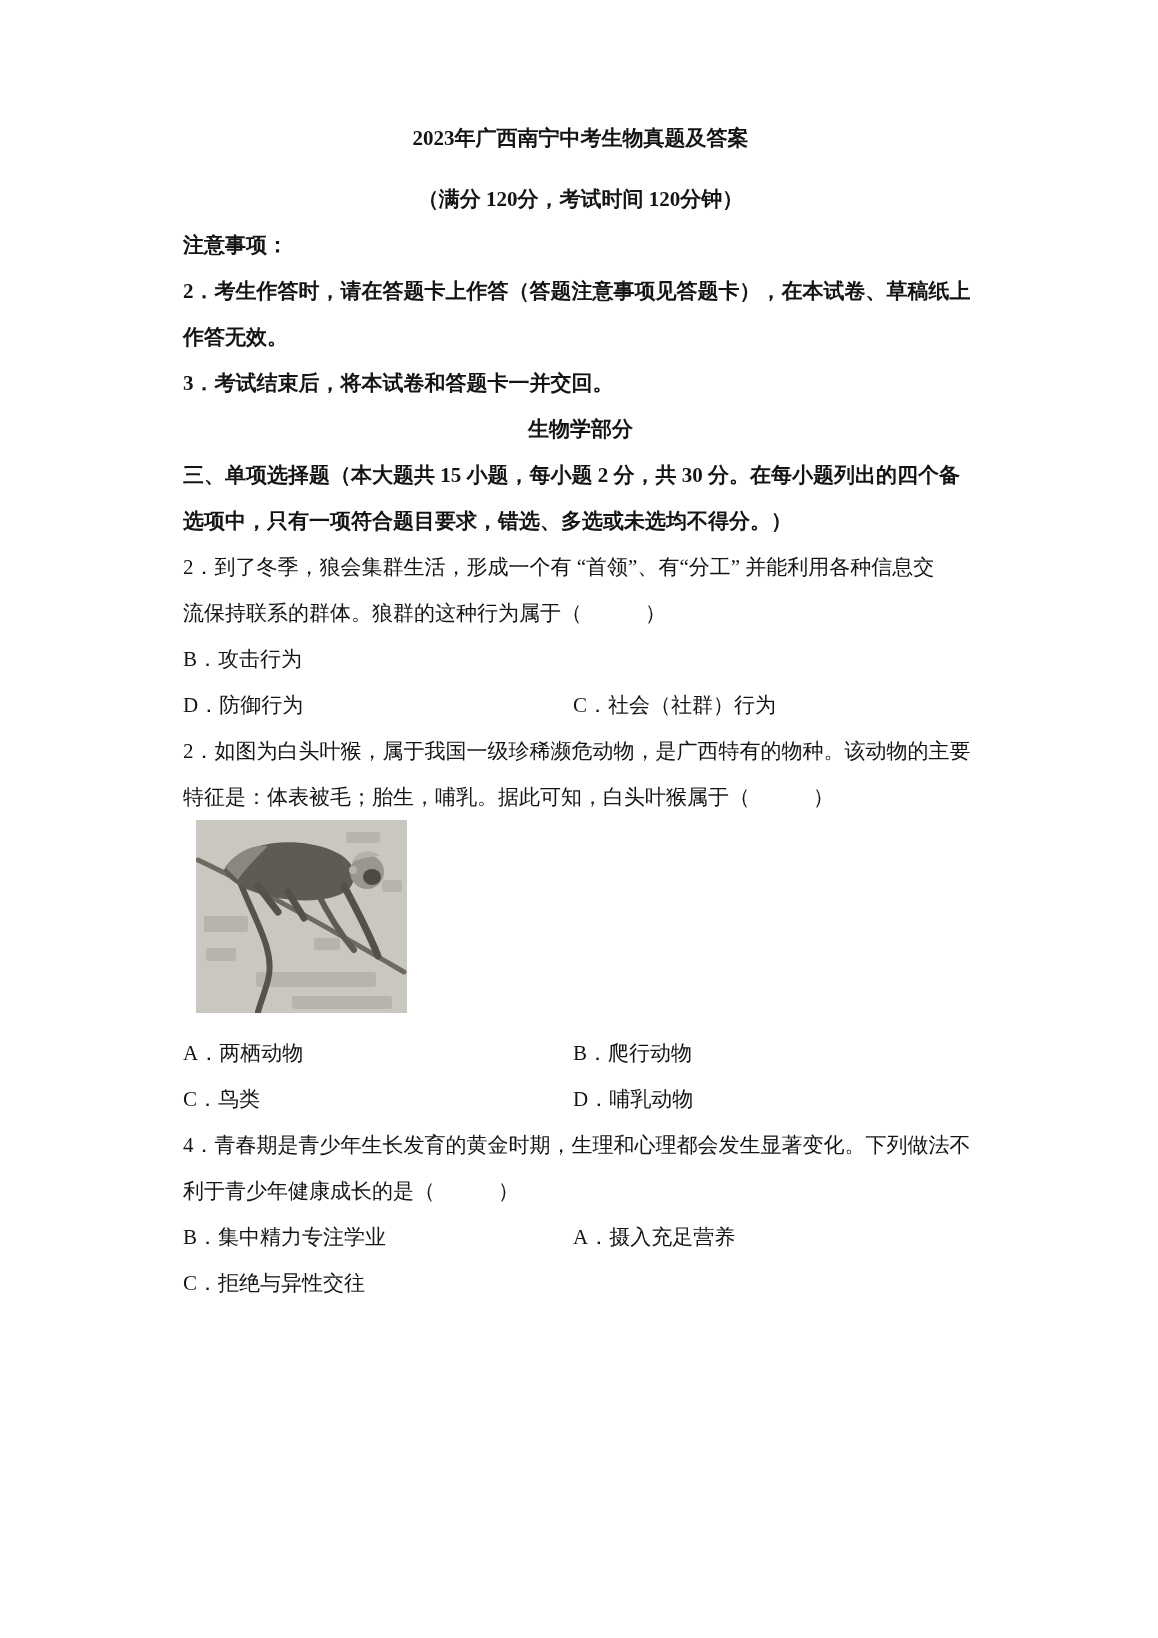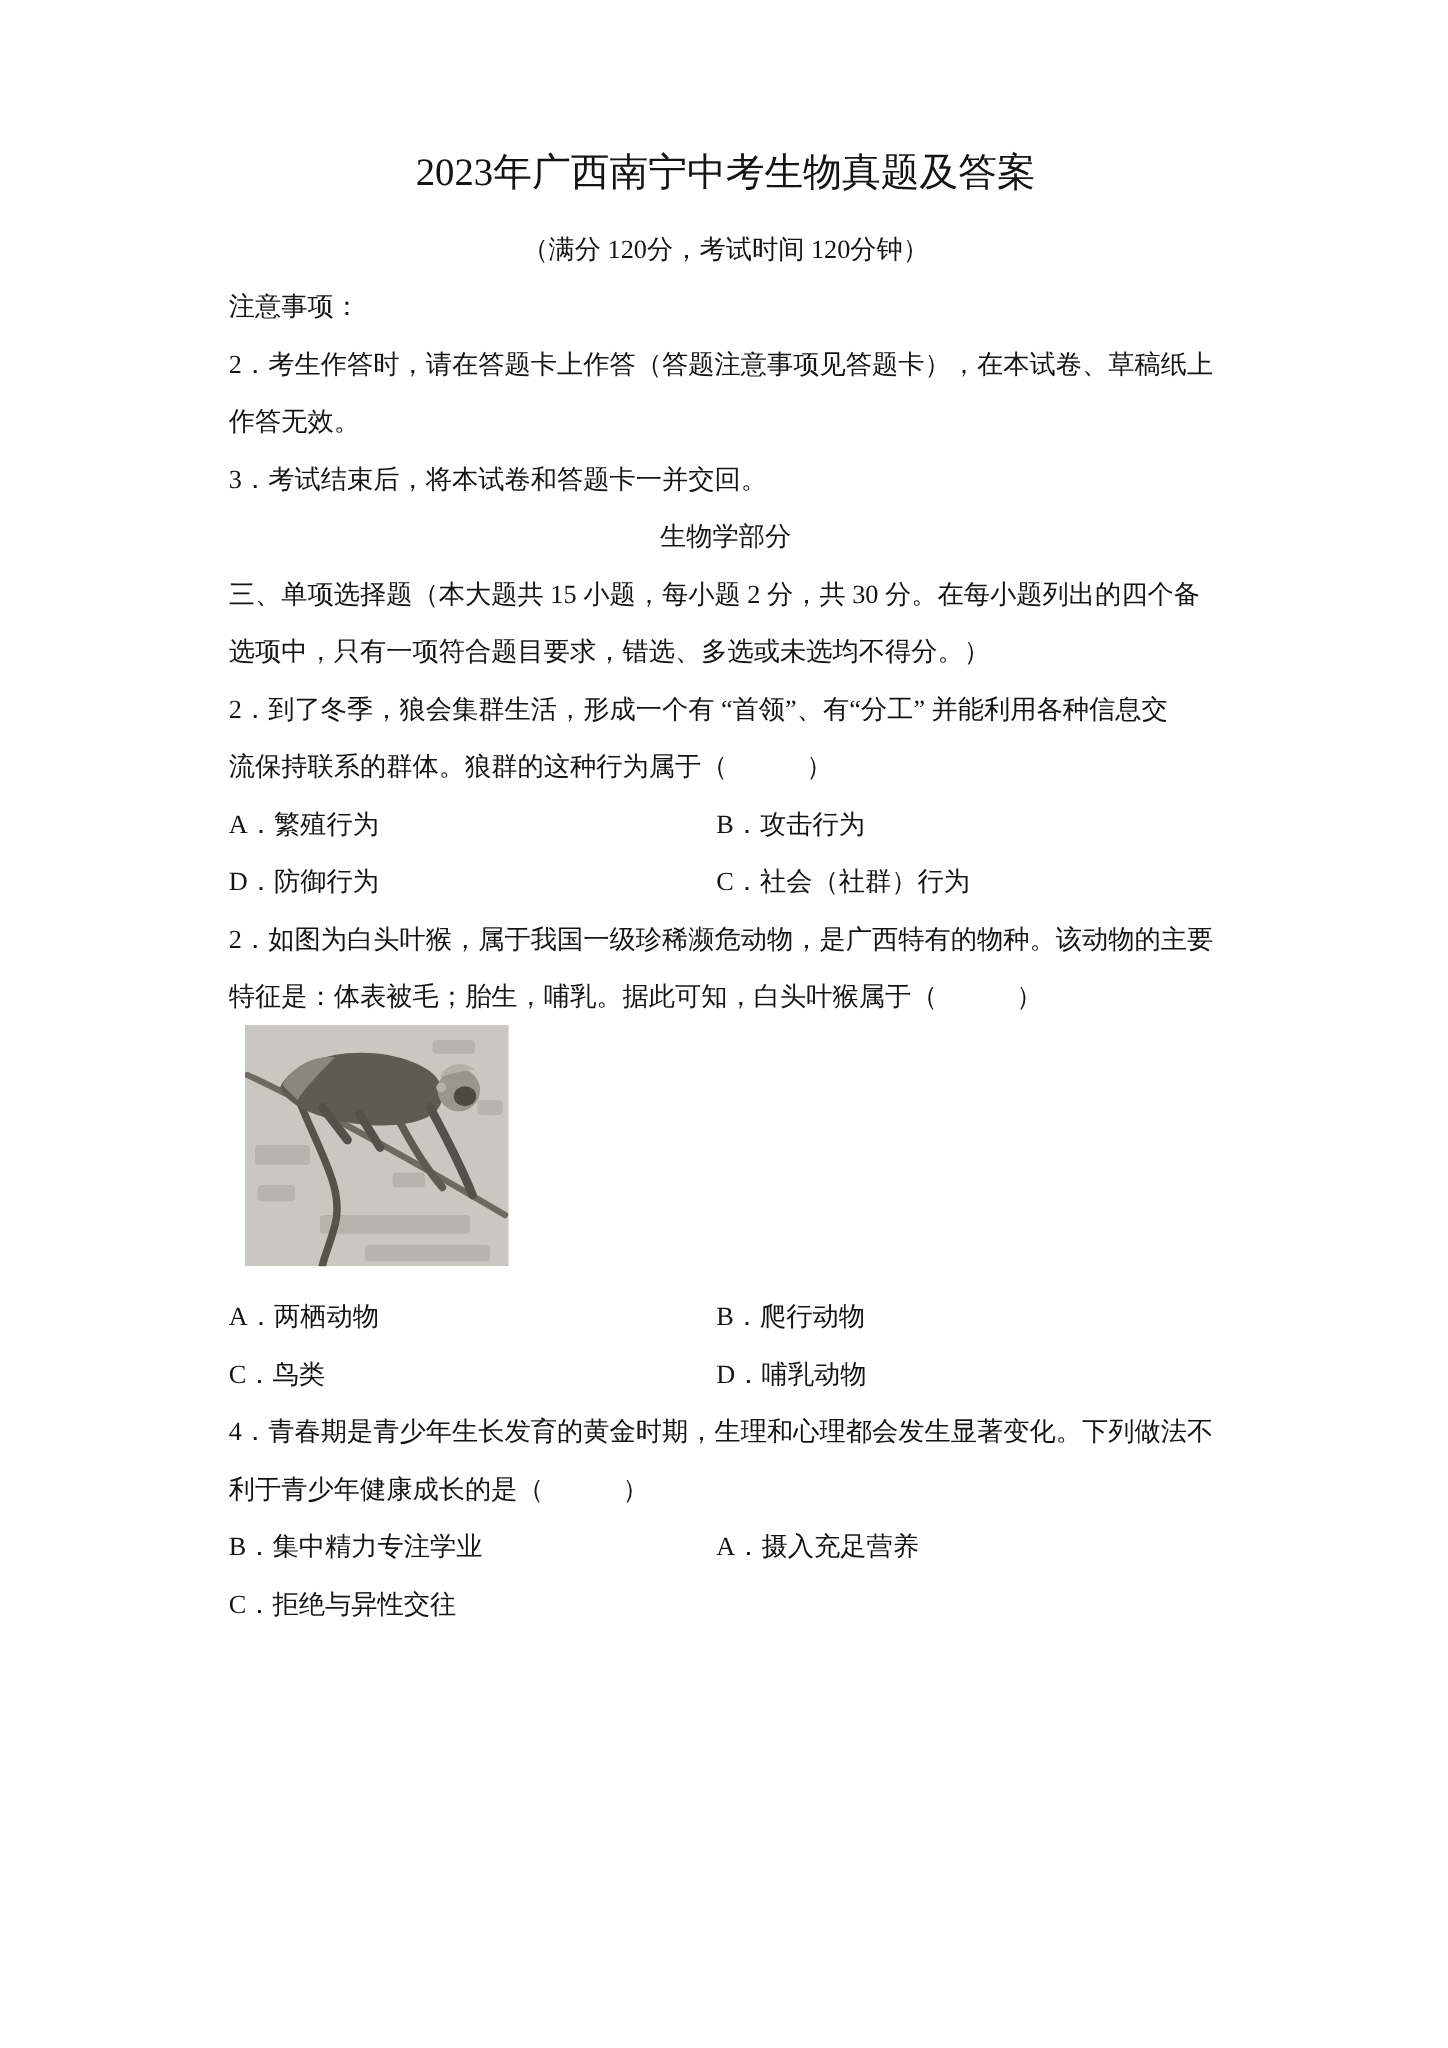--- a/index.html
+++ b/index.html
@@ -7,35 +7,35 @@
     position: relative;
     width: 1158px;
     height: 1638px;
     background: #ffffff;
     overflow: hidden;
     font-family: "Liberation Serif", "DejaVu Serif", serif;
     color: #141414;
   }
   .content { padding: 112px 180px 0 183px; }
   .doc-title {
-    font-size: 31px;
-    font-weight: 400;
+    font-size: 21px;
+    font-weight: 700;
     text-align: center;
     line-height: 52px;
     margin-bottom: 12px;
     white-space: nowrap;
   }
   .line {
     font-size: 21px;
     line-height: 46px;
     height: 46px;
     white-space: nowrap;
   }
   .centered { text-align: center; }
-  .bold { font-weight: 400; }
+  .bold { font-weight: 700; }
   .option-row {
     display: grid;
     grid-template-columns: 390px 1fr;
     font-size: 21px;
     line-height: 46px;
     height: 46px;
     white-space: nowrap;
   }
   .figure-box {
     margin: 0 0 17px 13px;
@@ -63,21 +63,20 @@
     <div class="line centered bold">生物学部分</div>
 
     <div class="line bold">三、单项选择题（本大题共 15 小题，每小题 2 分，共 30 分。在每小题列出的四个备</div>
     <div class="line bold">选项中，只有一项符合题目要求，错选、多选或未选均不得分。）</div>
 
     <div id="questions">
         <div>
           <div class="line">2．到了冬季，狼会集群生活，形成一个有 “首领”、有“分工” 并能利用各种信息交</div>
           <div class="line">流保持联系的群体。狼群的这种行为属于（　　　）</div>
           <div class="option-row">
-            <div>A．繁殖行为</div>
             <div>B．攻击行为</div>
           </div>
           <div class="option-row">
             <div>D．防御行为</div>
             <div>C．社会（社群）行为</div>
           </div>
         </div>
         <div>
           <div class="line">2．如图为白头叶猴，属于我国一级珍稀濒危动物，是广西特有的物种。该动物的主要</div>
           <div class="line">特征是：体表被毛；胎生，哺乳。据此可知，白头叶猴属于（　　　）</div>

